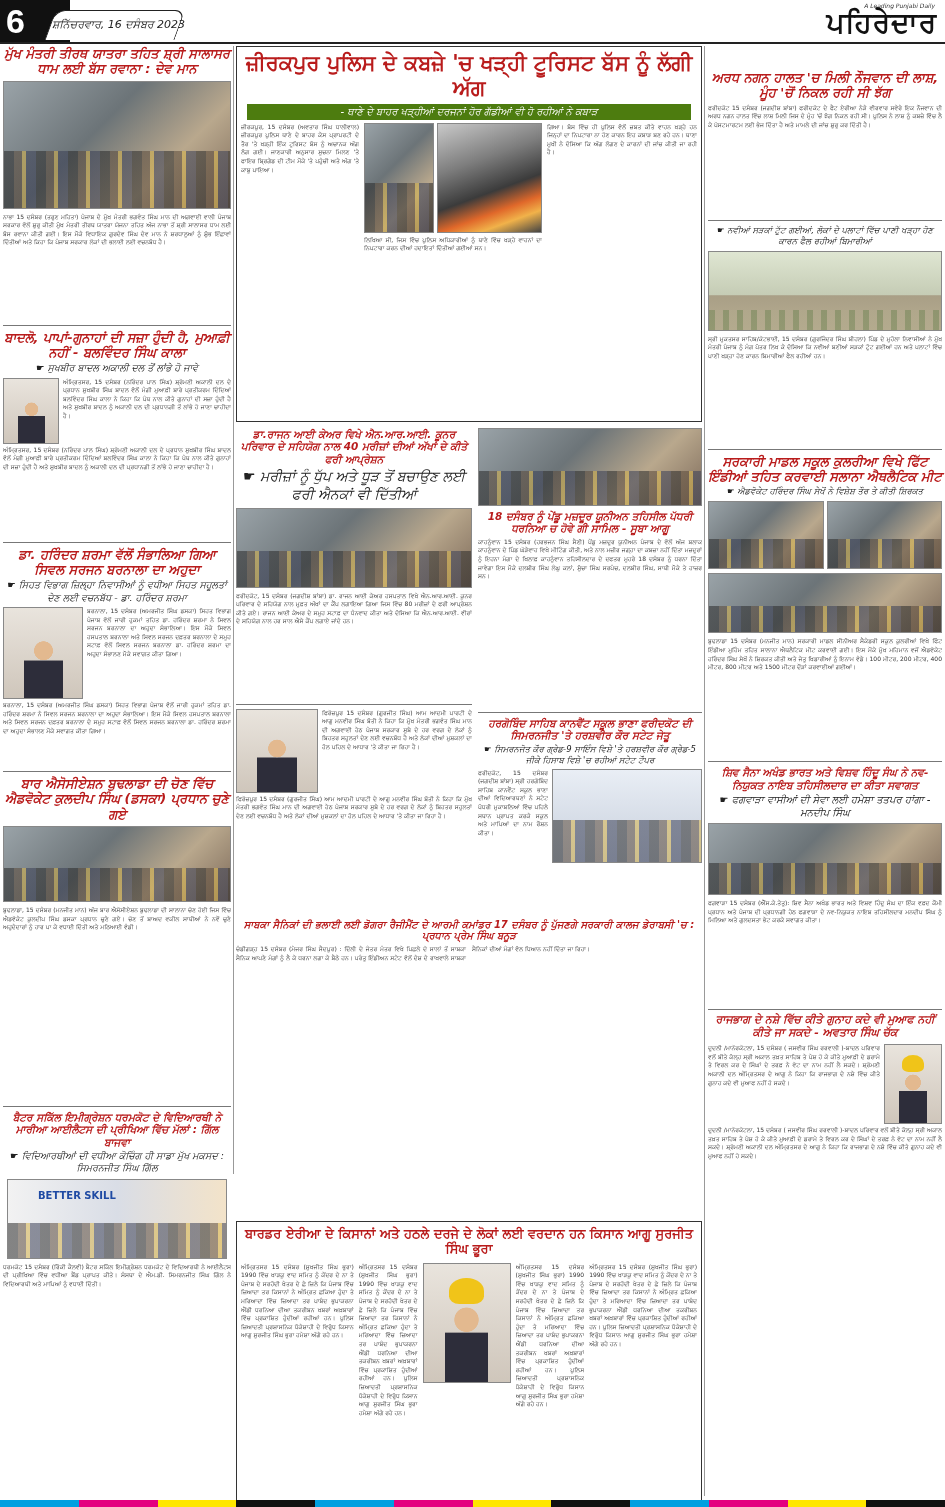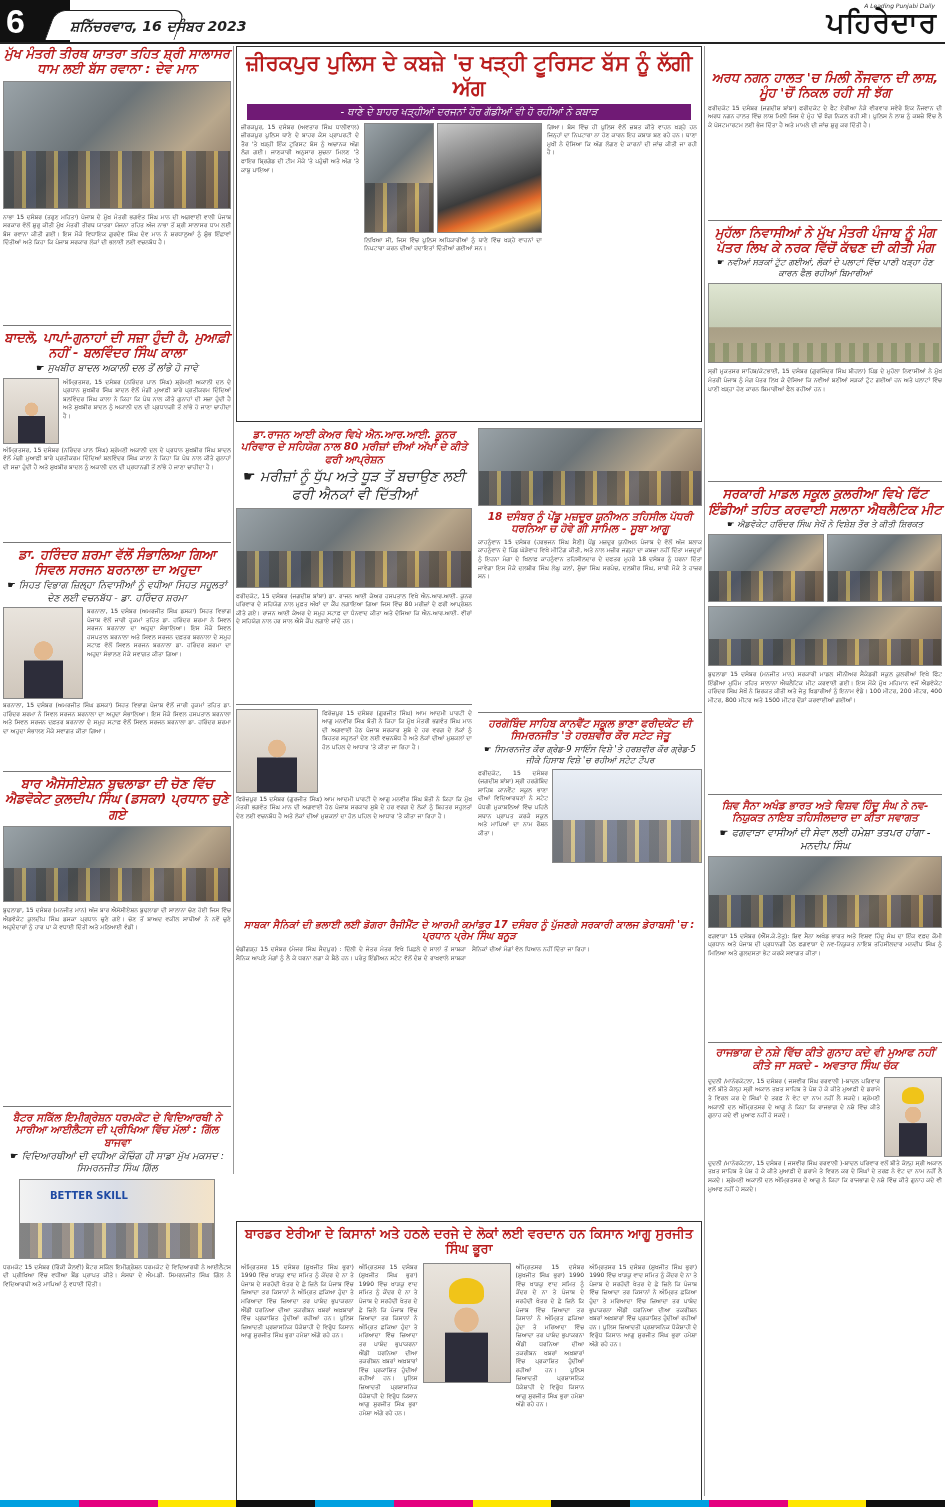--- a/index.html
+++ b/index.html
@@ -3,21 +3,21 @@
 <meta charset="utf-8">
 <style>
   * { box-sizing: border-box; margin: 0; padding: 0; }
   html, body { width: 945px; height: 1507px; background: #fff; overflow: hidden; }
   body { font-family: "DejaVu Sans", sans-serif; color: #111; position: relative; }
 
   
   .masthead { position: absolute; left: 0; top: 0; width: 945px; height: 42px; background: #fff; }
   .page-num-block { position: absolute; left: 0; top: 0; width: 70px; height: 42px; background: #111; color: #fff; font-family: "Liberation Sans", sans-serif; font-weight: bold; font-size: 34px; line-height: 42px; padding-left: 6px; }
   .date-tab { position: absolute; left: 50px; top: 10px; width: 130px; height: 30px; border: 1.5px solid #222; border-bottom: none; border-radius: 10px 10px 0 0; background: #fff; transform: skewX(-20deg); }
-  .date-text { position: absolute; left: 70px; top: 18px; font-style: italic; font-size: 14px; color: #222; font-weight: bold; }
+  .date-text { position: absolute; left: 52px; top: 18px; font-style: italic; font-size: 11px; color: #222; }
   .logo { position: absolute; right: 8px; top: 6px; font-family: "DejaVu Serif", serif; font-weight: bold; font-size: 28px; letter-spacing: 1px; color: #111; }
   .logo-tag { position: absolute; right: 10px; top: 2px; font-size: 6px; font-style: italic; color: #333; }
   .top-rule { position: absolute; left: 0; top: 42px; width: 945px; height: 2px; background: #222; }
 
   
   .col { position: absolute; top: 46px; }
   .col-left { left: 3px; width: 228px; }
   .col-mid { left: 236px; width: 466px; }
   .col-right { left: 708px; width: 234px; margin-top: 24px; }
   .vrule { position: absolute; top: 46px; width: 1px; background: #999; }
@@ -34,21 +34,21 @@
   .photo::after { content: ""; position: absolute; left: 0; right: 0; bottom: 0; height: 45%; background: repeating-linear-gradient(90deg, #2a2a2a 0 10px, #5b4a3a 10px 18px, #d6b34a 18px 22px, #3a3f55 22px 32px); opacity: 0.55; }
   .photo.fire { background: linear-gradient(160deg, #c9c9c9, #7d7d7d 35%, #3b3b3b 60%, #e0682a 75%, #f1b24a 85%, #444); }
   .photo.fire::after { display: none; }
   .photo.portrait { background: linear-gradient(#e9e4dd, #cfc6bb); }
   .photo.portrait::after { left: 25%; right: 25%; bottom: 0; height: 70%; background: radial-gradient(circle at 50% 25%, #e3b98f 0 18%, transparent 19%), linear-gradient(#fff0, #fff0 40%, #2d2d3a 41%); opacity: 1; }
   .photo.turban::before { content: ""; position: absolute; left: 30%; top: 12%; width: 40%; height: 22%; background: #f0c419; border-radius: 50% 50% 30% 30%; z-index: 2; }
   .photo.land { background: linear-gradient(#dfe6d2, #c5ccb5 55%, #a99f86 56%, #b7ad92); }
   .photo.land::after { height: 25%; background: repeating-linear-gradient(90deg, #7a8a5c 0 6px, #b1a98b 6px 14px); opacity: 0.6; }
 
   .box { border: 1.5px solid #333; }
-  .green-strip { background: #701a75; color: #fff; font-style: italic; font-size: 10px; text-align: center; padding: 2px 4px; margin: 3px 6px; }
+  .green-strip { background: #4d7c0f; color: #fff; font-style: italic; font-size: 10px; text-align: center; padding: 2px 4px; margin: 3px 6px; }
   .sep { height: 1px; background: #777; margin: 4px 0; }
 
   .abs { position: absolute; }
 
   
   .color-bar { position: absolute; left: 0; bottom: 0; width: 945px; height: 7px; display: flex; }
   .color-bar span { flex: 1; }
 </style>
 </head>
 <body>
@@ -94,21 +94,21 @@
   <div class="sep"></div>
   <article>
     <div class="headline h-md">ਬਾਰ ਐਸੋਸੀਏਸ਼ਨ ਬੁਢਲਾਡਾ ਦੀ ਚੋਣ ਵਿੱਚ ਐਡਵੋਕੇਟ ਕੁਲਦੀਪ ਸਿੰਘ (ਡਸਕਾ) ਪ੍ਰਧਾਨ ਚੁਣੇ ਗਏ</div>
     <div class="photo" style="height:76px;margin:4px 0;"></div>
     <div class="para" style="height:196px;">ਬੁਢਲਾਡਾ, 15 ਦਸੰਬਰ (ਮਨਜੀਤ ਮਾਨ) ਅੱਜ ਬਾਰ ਐਸੋਸੀਏਸ਼ਨ ਬੁਢਲਾਡਾ ਦੀ ਸਾਲਾਨਾ ਚੋਣ ਹੋਈ ਜਿਸ ਵਿੱਚ ਐਡਵੋਕੇਟ ਕੁਲਦੀਪ ਸਿੰਘ ਡਸਕਾ ਪ੍ਰਧਾਨ ਚੁਣੇ ਗਏ। ਚੋਣ ਤੋਂ ਬਾਅਦ ਵਕੀਲ ਸਾਥੀਆਂ ਨੇ ਨਵੇਂ ਚੁਣੇ ਅਹੁਦੇਦਾਰਾਂ ਨੂੰ ਹਾਰ ਪਾ ਕੇ ਵਧਾਈ ਦਿੱਤੀ ਅਤੇ ਮਠਿਆਈ ਵੰਡੀ।</div>
   </article>
   <div class="sep"></div>
   <article>
     <div class="headline h-sm">ਬੈਟਰ ਸਕਿੱਲ ਇਮੀਗ੍ਰੇਸ਼ਨ ਧਰਮਕੋਟ ਦੇ ਵਿਦਿਆਰਥੀ ਨੇ ਮਾਰੀਆ ਆਈਲੈਟਸ ਦੀ ਪ੍ਰੀਖਿਆ ਵਿੱਚ ਮੱਲਾਂ : ਗਿੱਲ ਬਾਜਵਾ</div>
     <div class="sub">ਵਿਦਿਆਰਥੀਆਂ ਦੀ ਵਧੀਆ ਕੋਚਿੰਗ ਹੀ ਸਾਡਾ ਮੁੱਖ ਮਕਸਦ : ਸਿਮਰਨਜੀਤ ਸਿੰਘ ਗਿੱਲ</div>
-    <div class="photo" style="height:80px;margin:4px 16px;background:linear-gradient(90deg,#f2f2f2,#d9dde6 50%,#f3e3c9);">
+    <div class="photo" style="height:80px;margin:4px 4px;background:linear-gradient(90deg,#f2f2f2,#d9dde6 50%,#f3e3c9);">
       <span style="position:absolute;left:30px;top:10px;font-size:10px;font-weight:bold;color:#1f4aa3;z-index:3;">BETTER SKILL</span>
     </div>
     <div class="para" style="height:110px;">ਧਰਮਕੋਟ 15 ਦਸੰਬਰ (ਰਿੱਕੀ ਕੈਲਵੀ) ਬੈਟਰ ਸਕਿੱਲ ਇਮੀਗ੍ਰੇਸ਼ਨ ਧਰਮਕੋਟ ਦੇ ਵਿਦਿਆਰਥੀ ਨੇ ਆਈਲੈਟਸ ਦੀ ਪ੍ਰੀਖਿਆ ਵਿੱਚ ਵਧੀਆ ਬੈਂਡ ਪ੍ਰਾਪਤ ਕੀਤੇ। ਸੰਸਥਾ ਦੇ ਐਮ.ਡੀ. ਸਿਮਰਨਜੀਤ ਸਿੰਘ ਗਿੱਲ ਨੇ ਵਿਦਿਆਰਥੀ ਅਤੇ ਮਾਪਿਆਂ ਨੂੰ ਵਧਾਈ ਦਿੱਤੀ।</div>
   </article>
 </div>
 
 <div class="col col-mid">
   <article class="box" style="height:376px;padding:4px;">
     <div class="headline" style="font-size:21px;font-style:normal;">ਜ਼ੀਰਕਪੁਰ ਪੁਲਿਸ ਦੇ ਕਬਜ਼ੇ 'ਚ ਖੜ੍ਹੀ ਟੂਰਿਸਟ ਬੱਸ ਨੂੰ ਲੱਗੀ ਅੱਗ</div>
     <div class="green-strip">- ਥਾਣੇ ਦੇ ਬਾਹਰ ਖੜ੍ਹੀਆਂ ਦਰਜਨਾਂ ਹੋਰ ਗੱਡੀਆਂ ਵੀ ਹੋ ਰਹੀਆਂ ਨੇ ਕਬਾੜ</div>
@@ -121,21 +121,21 @@
         </div>
         <div class="para" style="height:114px;margin-top:3px;">ਲਿਖਿਆ ਸੀ, ਜਿਸ ਵਿੱਚ ਪੁਲਿਸ ਅਧਿਕਾਰੀਆਂ ਨੂੰ ਥਾਣੇ ਵਿੱਚ ਖੜ੍ਹੇ ਵਾਹਨਾਂ ਦਾ ਨਿਪਟਾਰਾ ਕਰਨ ਦੀਆਂ ਹਦਾਇਤਾਂ ਦਿੱਤੀਆਂ ਗਈਆਂ ਸਨ।</div>
       </div>
       <div class="para" style="width:150px;height:228px;">ਗਿਆ। ਬੱਸ ਵਿੱਚ ਹੀ ਪੁਲਿਸ ਵੱਲੋਂ ਜ਼ਬਤ ਕੀਤੇ ਵਾਹਨ ਖੜ੍ਹੇ ਹਨ ਜਿਨ੍ਹਾਂ ਦਾ ਨਿਪਟਾਰਾ ਨਾ ਹੋਣ ਕਾਰਨ ਇਹ ਕਬਾੜ ਬਣ ਰਹੇ ਹਨ। ਥਾਣਾ ਮੁਖੀ ਨੇ ਦੱਸਿਆ ਕਿ ਅੱਗ ਲੱਗਣ ਦੇ ਕਾਰਨਾਂ ਦੀ ਜਾਂਚ ਕੀਤੀ ਜਾ ਰਹੀ ਹੈ।</div>
     </div>
   </article>
 
   <div style="display:flex;gap:6px;margin-top:6px;">
     <div style="width:236px;">
       <article>
-        <div class="headline h-sm">ਡਾ.ਰਾਜਨ ਆਈ ਕੇਅਰ ਵਿਖੇ ਐਨ.ਆਰ.ਆਈ. ਕੂਨਰ ਪਰਿਵਾਰ ਦੇ ਸਹਿਯੋਗ ਨਾਲ 80 ਮਰੀਜ਼ਾਂ ਦੀਆਂ ਅੱਖਾਂ ਦੇ ਕੀਤੇ ਫਰੀ ਆਪ੍ਰੇਸ਼ਨ</div>
+        <div class="headline h-sm">ਡਾ.ਰਾਜਨ ਆਈ ਕੇਅਰ ਵਿਖੇ ਐਨ.ਆਰ.ਆਈ. ਕੂਨਰ ਪਰਿਵਾਰ ਦੇ ਸਹਿਯੋਗ ਨਾਲ 40 ਮਰੀਜ਼ਾਂ ਦੀਆਂ ਅੱਖਾਂ ਦੇ ਕੀਤੇ ਫਰੀ ਆਪ੍ਰੇਸ਼ਨ</div>
         <div class="sub" style="font-size:14px;">ਮਰੀਜ਼ਾਂ ਨੂੰ ਧੁੱਪ ਅਤੇ ਧੂੜ ਤੋਂ ਬਚਾਉਣ ਲਈ ਫਰੀ ਐਨਕਾਂ ਵੀ ਦਿੱਤੀਆਂ</div>
         <div class="photo" style="height:80px;margin:4px 0;"></div>
         <div class="para" style="height:108px;">ਫਰੀਦਕੋਟ, 15 ਦਸੰਬਰ (ਜਗਦੀਸ਼ ਬਾਂਬਾ) ਡਾ. ਰਾਜਨ ਆਈ ਕੇਅਰ ਹਸਪਤਾਲ ਵਿਖੇ ਐਨ.ਆਰ.ਆਈ. ਕੂਨਰ ਪਰਿਵਾਰ ਦੇ ਸਹਿਯੋਗ ਨਾਲ ਮੁਫ਼ਤ ਅੱਖਾਂ ਦਾ ਕੈਂਪ ਲਗਾਇਆ ਗਿਆ ਜਿਸ ਵਿੱਚ 80 ਮਰੀਜ਼ਾਂ ਦੇ ਫਰੀ ਆਪ੍ਰੇਸ਼ਨ ਕੀਤੇ ਗਏ। ਰਾਜਨ ਆਈ ਕੇਅਰ ਦੇ ਸਮੂਹ ਸਟਾਫ਼ ਦਾ ਧੰਨਵਾਦ ਕੀਤਾ ਅਤੇ ਦੱਸਿਆ ਕਿ ਐਨ.ਆਰ.ਆਈ. ਵੀਰਾਂ ਦੇ ਸਹਿਯੋਗ ਨਾਲ ਹਰ ਸਾਲ ਐਸੇ ਕੈਂਪ ਲਗਾਏ ਜਾਂਦੇ ਹਨ।</div>
       </article>
       <div class="sep"></div>
       <article>
         <div style="display:flex;gap:4px;margin-top:3px;">
           <div class="photo portrait" style="width:82px;height:84px;flex:none;"></div>
           <div class="para" style="height:84px;">ਫਿਰੋਜ਼ਪੁਰ 15 ਦਸੰਬਰ (ਗੁਰਜੀਤ ਸਿੰਘ) ਆਮ ਆਦਮੀ ਪਾਰਟੀ ਦੇ ਆਗੂ ਮਨਵੀਰ ਸਿੰਘ ਬੱਤੀ ਨੇ ਕਿਹਾ ਕਿ ਮੁੱਖ ਮੰਤਰੀ ਭਗਵੰਤ ਸਿੰਘ ਮਾਨ ਦੀ ਅਗਵਾਈ ਹੇਠ ਪੰਜਾਬ ਸਰਕਾਰ ਸੂਬੇ ਦੇ ਹਰ ਵਰਗ ਦੇ ਲੋਕਾਂ ਨੂੰ ਬਿਹਤਰ ਸਹੂਲਤਾਂ ਦੇਣ ਲਈ ਵਚਨਬੱਧ ਹੈ ਅਤੇ ਲੋਕਾਂ ਦੀਆਂ ਮੁਸ਼ਕਲਾਂ ਦਾ ਹੱਲ ਪਹਿਲ ਦੇ ਆਧਾਰ 'ਤੇ ਕੀਤਾ ਜਾ ਰਿਹਾ ਹੈ।</div>
         </div>
@@ -177,21 +177,20 @@
   </div>
 </article>
 
 <div class="col col-right">
   <article>
     <div class="headline h-md">ਅਰਧ ਨਗਨ ਹਾਲਤ 'ਚ ਮਿਲੀ ਨੌਜਵਾਨ ਦੀ ਲਾਸ਼, ਮੂੰਹ 'ਚੋਂ ਨਿਕਲ ਰਹੀ ਸੀ ਝੱਗ</div>
     <div class="para" style="height:112px;margin-top:3px;">ਫਰੀਦਕੋਟ 15 ਦਸੰਬਰ (ਜਗਦੀਸ਼ ਬਾਂਬਾ) ਫਰੀਦਕੋਟ ਦੇ ਫੈਟ ਏਰੀਆ ਨੇੜੇ ਵੀਰਵਾਰ ਸਵੇਰੇ ਇਕ ਨੌਜਵਾਨ ਦੀ ਅਰਧ ਨਗਨ ਹਾਲਤ ਵਿੱਚ ਲਾਸ਼ ਮਿਲੀ ਜਿਸ ਦੇ ਮੂੰਹ 'ਚੋਂ ਝੱਗ ਨਿਕਲ ਰਹੀ ਸੀ। ਪੁਲਿਸ ਨੇ ਲਾਸ਼ ਨੂੰ ਕਬਜ਼ੇ ਵਿੱਚ ਲੈ ਕੇ ਪੋਸਟਮਾਰਟਮ ਲਈ ਭੇਜ ਦਿੱਤਾ ਹੈ ਅਤੇ ਮਾਮਲੇ ਦੀ ਜਾਂਚ ਸ਼ੁਰੂ ਕਰ ਦਿੱਤੀ ਹੈ।</div>
   </article>
   <div class="sep"></div>
   <article>
-    <div class="headline h-md">ਮੁਹੱਲਾ ਨਿਵਾਸੀਆਂ ਨੇ ਮੁੱਖ ਮੰਤਰੀ ਪੰਜਾਬ ਨੂੰ ਮੰਗ ਪੱਤਰ ਲਿਖ ਕੇ ਨਰਕ ਵਿੱਚੋਂ ਕੱਢਣ ਦੀ ਕੀਤੀ ਮੰਗ</div>
     <div class="sub" style="font-size:8.5px;">ਨਵੀਆਂ ਸੜਕਾਂ ਟੁੱਟ ਗਈਆਂ, ਲੋਕਾਂ ਦੇ ਪਲਾਟਾਂ ਵਿੱਚ ਪਾਣੀ ਖੜ੍ਹਾ ਹੋਣ ਕਾਰਨ ਫੈਲ ਰਹੀਆਂ ਬਿਮਾਰੀਆਂ</div>
     <div class="photo land" style="height:80px;margin:4px 0;"></div>
     <div class="para" style="height:110px;">ਸ੍ਰੀ ਮੁਕਤਸਰ ਸਾਹਿਬ/ਕੋਟਭਾਈ, 15 ਦਸੰਬਰ (ਗੁਰਜਿੰਦਰ ਸਿੰਘ ਬੀਹਲਾ) ਪਿੰਡ ਦੇ ਮੁਹੱਲਾ ਨਿਵਾਸੀਆਂ ਨੇ ਮੁੱਖ ਮੰਤਰੀ ਪੰਜਾਬ ਨੂੰ ਮੰਗ ਪੱਤਰ ਲਿਖ ਕੇ ਦੱਸਿਆ ਕਿ ਨਵੀਆਂ ਬਣੀਆਂ ਸੜਕਾਂ ਟੁੱਟ ਗਈਆਂ ਹਨ ਅਤੇ ਪਲਾਟਾਂ ਵਿੱਚ ਪਾਣੀ ਖੜ੍ਹਾ ਹੋਣ ਕਾਰਨ ਬਿਮਾਰੀਆਂ ਫੈਲ ਰਹੀਆਂ ਹਨ।</div>
   </article>
   <div class="sep"></div>
   <article>
     <div class="headline h-md">ਸਰਕਾਰੀ ਮਾਡਲ ਸਕੂਲ ਕੁਲਰੀਆ ਵਿਖੇ ਫਿੱਟ ਇੰਡੀਆਂ ਤਹਿਤ ਕਰਵਾਈ ਸਲਾਨਾ ਐਥਲੈਟਿਕ ਮੀਟ</div>
     <div class="sub" style="font-size:8.5px;">ਐਡਵੋਕੇਟ ਹਰਿੰਦਰ ਸਿੰਘ ਸੇਖੋਂ ਨੇ ਵਿਸ਼ੇਸ਼ ਤੌਰ ਤੇ ਕੀਤੀ ਸ਼ਿਰਕਤ</div>
     <div style="display:flex;gap:3px;margin:4px 0;">
       <div class="photo" style="flex:1;height:68px;"></div>

